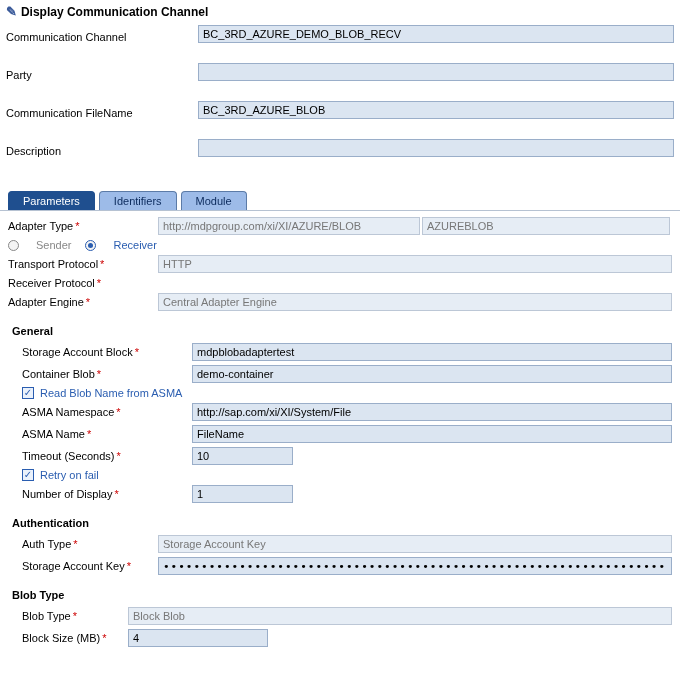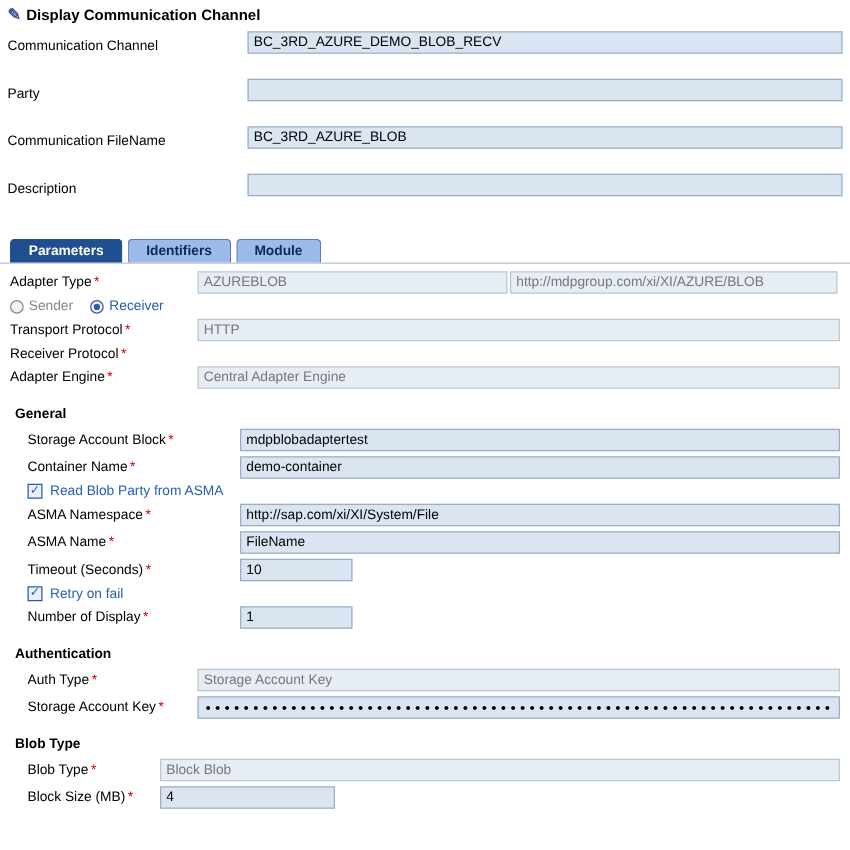--- a/index.html
+++ b/index.html
@@ -34,21 +34,20 @@
     color: #000;
   }
   .tabbar {
     display: flex;
     align-items: flex-end;
     background: #fff;
     border-bottom: 1px solid #b6c2d2;
     padding: 0 8px;
     margin: 4px 0 6px 0;
     height: 22px;
-    font-weight: bold;
   }
   .tab {
     padding: 3px 14px;
     border: 1px solid #5c7ba7;
     border-bottom: none;
     background: #9dbbe8;
     color: #0b2a5c;
     margin-right: 4px;
     border-radius: 4px 4px 0 0;
     cursor: pointer;
@@ -67,21 +66,21 @@
     height: 18px;
     border: 1px solid #bcc7d6;
     background: #e6edf5;
     color: #777;
     padding: 0 4px;
     font-family: inherit;
     font-size: 11px;
   }
   .disinput.flex { flex: 1; }
   .radiorow { display: flex; align-items: center; gap: 14px; margin-bottom: 4px; }
-  .radio { display: flex; align-items: center; gap: 4px; color: #888; }
+  .radio { display: flex; align-items: center; gap: 17px; color: #888; }
   .radio.sel { color: #2a5db0; }
   .radio-dot {
     width: 11px; height: 11px; border: 1px solid #888; border-radius: 50%;
     display: inline-flex; align-items: center; justify-content: center;
     background: #f4f4f4;
   }
   .radio.sel .radio-dot { border-color: #2a5db0; }
   .radio-dot .fill {
     width: 5px; height: 5px; border-radius: 50%; background: #2a5db0;
   }
@@ -93,21 +92,21 @@
   .sinput {
     height: 18px;
     border: 1px solid #9aaec9;
     background: #dbe5f1;
     padding: 0 4px;
     font-family: inherit;
     font-size: 11px;
     color: #000;
   }
   .sinput.flex { flex: 1; }
-  .sinput.small { width: 90px; }
+  .sinput.small { width: 101px; }
   .sdis {
     height: 18px;
     border: 1px solid #bcc7d6;
     background: #e6edf5;
     color: #777;
     padding: 0 4px;
     font-family: inherit;
     font-size: 11px;
   }
   .sdis.flex { flex: 1; }
@@ -155,22 +154,22 @@
 <div class="tabbar">
   <div class="tab active">Parameters</div>
   <div class="tab">Identifiers</div>
   <div class="tab">Module</div>
 </div>
 
 <div class="body">
 
   <div class="frow adapter-row">
     <div class="flabel"><span>Adapter Type</span><span class="req">*</span></div>
+    <input class="disinput flex" readonly="" value="http://mdpgroup.com/xi/XI/AZURE/BLOB" style="">
     <input class="disinput" readonly="" value="AZUREBLOB" style="">
-    <input class="disinput flex" readonly="" value="http://mdpgroup.com/xi/XI/AZURE/BLOB" style="">
   </div>
 
   <div class="radiorow">
     <div class="radio">
       <span class="radio-dot"></span>
       <span>Sender</span>
     </div>
     <div class="radio sel">
       <span class="radio-dot">
           <span class="fill"></span>
@@ -191,26 +190,26 @@
     <input class="disinput flex" readonly="" value="Central Adapter Engine" style="">
   </div>
 
   <div class="section-title">General</div>
   <div class="section">
     <div class="frow">
       <div class="flabel"><span>Storage Account Block</span><span class="req">*</span></div>
       <input class="sinput flex" value="mdpblobadaptertest" style="">
     </div>
     <div class="frow">
-      <div class="flabel"><span>Container Name</span><span class="req">*</span></div>
+      <div class="flabel"><span>Container Blob</span><span class="req">*</span></div>
       <input class="sinput flex" value="demo-container" style="">
     </div>
     <div class="cbrow">
       <span class="cb">✓</span>
-      <span class="cblabel">Read Blob Party from ASMA</span>
+      <span class="cblabel">Read Blob Name from ASMA</span>
     </div>
     <div class="frow">
       <div class="flabel"><span>ASMA Namespace</span><span class="req">*</span></div>
       <input class="sinput flex" value="http://sap.com/xi/XI/System/File" style="">
     </div>
     <div class="frow">
       <div class="flabel"><span>ASMA Name</span><span class="req">*</span></div>
       <input class="sinput flex" value="FileName" style="">
     </div>
     <div class="frow">

